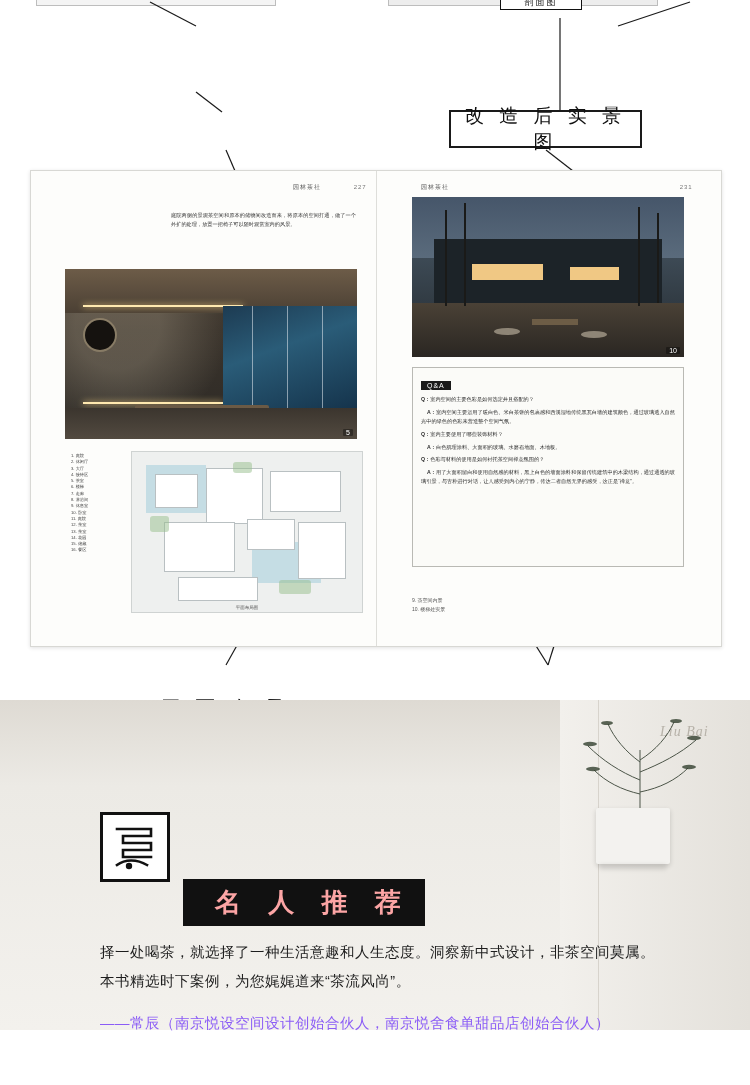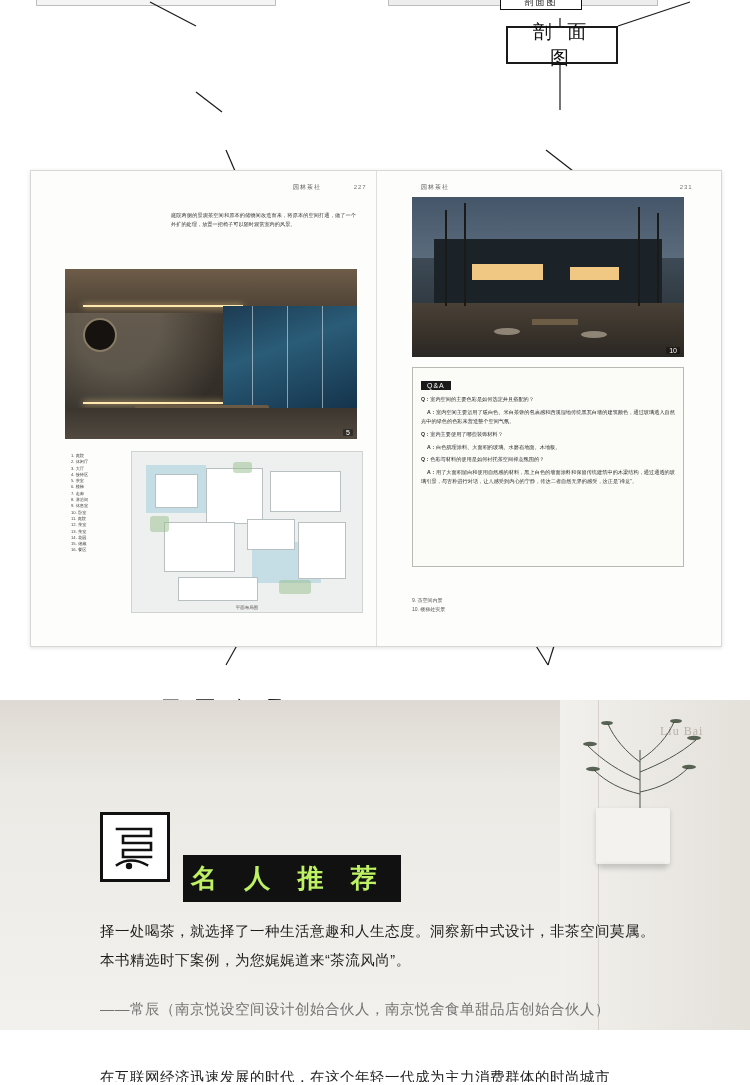--- a/index.html
+++ b/index.html
@@ -208,56 +208,59 @@
   }
   .planter {
     position: absolute;
     background: #f3f2ef;
     border-radius: 2px;
     box-shadow: 0 2px 5px rgba(0,0,0,.16);
   }
   .leafsvg { position: absolute; }
   .brandmark {
     position: absolute;
-    font-size: 12px;
+    font-size: 14px;
     color: #b7b2a9;
     letter-spacing: 1px;
     font-family: "Liberation Serif", serif;
+    font-style: italic;
   }
 
   
   .seal {
     position: absolute;
     width: 70px;
     height: 70px;
     border: 3px solid #111;
     box-sizing: border-box;
     background: #fff;
   }
   .section-title {
     position: absolute;
     background: #111;
-    color: #bef264;
+    color: #fca5a5;
     font-size: 26px;
     letter-spacing: 10px;
-    padding: 6px 14px 6px 8px;
+    padding: 6px 14px 6px 32px;
     font-weight: bold;
+    margin-top: 24px;
   }
   .para {
     position: absolute;
     font-size: 14.5px;
     line-height: 2.0;
     color: #1d1d1d;
     letter-spacing: .5px;
   }
   .credit {
     position: absolute;
     font-size: 14.5px;
-    color: #737373;
+    color: #8b5cf6;
     letter-spacing: .5px;
+    margin-top: 14px;
   }
   .para-cut {
     position: absolute;
     font-size: 14.5px;
     color: #1d1d1d;
     letter-spacing: .5px;
     overflow: hidden;
     height: 14px;
   }
 </style>
@@ -278,23 +281,23 @@
   <svg class="abs" style="left:0; top:0; width:750px; height:180px;" viewBox="0 0 750 180">
     <g stroke="#1a1a1a" stroke-width="1.2" fill="none">
       <line x1="150" y1="2" x2="196" y2="26"></line>
       <line x1="690" y1="2" x2="618" y2="26"></line>
       <line x1="196" y1="92" x2="222" y2="112"></line>
       <line x1="560" y1="18" x2="560" y2="110"></line>
     </g>
   </svg>
 
 
-  <div class="callout abs" style="left:506px; top:26px; width:112px; height:38px;">剖 面 图</div>
-
-
+
+
+  <div class="callout abs" style="left:449px; top:110px; width:193px; height:38px;">改 造 后 实 景 图</div>
 
   <svg class="abs" style="left:0; top:140px; width:750px; height:560px;" viewBox="0 0 750 560">
     <g stroke="#1a1a1a" stroke-width="1.2" fill="none">
 
       <line x1="226" y1="10" x2="250" y2="66"></line>
 
       <line x1="546" y1="10" x2="600" y2="52"></line>
 
       <line x1="226" y1="525" x2="282" y2="425"></line>
 
@@ -452,19 +455,18 @@
       <g stroke="#111" stroke-width="2.6" fill="none" stroke-linecap="square">
         <path d="M14 14 H48 V21 H20 V28 H48 V35 H20 V42 H48"></path>
         <path d="M14 50 C22 44 34 44 44 50"></path>
       </g>
       <circle cx="26" cy="51" r="3.2" fill="#111"></circle>
     </svg>
   </div>
 
   <div class="section-title" style="left:183px; top:855px;">名 人 推 荐</div>
 
-  <div class="para" style="left:100px; top:917px; width:560px;">择一处喝茶，就选择了一种生活意趣和人生态度。洞察新中式设计，非茶空间莫属。本书精选时下案例，为您娓娓道来“茶流风尚”。</div>
+  <div class="para" style="left:100px; top:938px; width:560px;">择一处喝茶，就选择了一种生活意趣和人生态度。洞察新中式设计，非茶空间莫属。本书精选时下案例，为您娓娓道来“茶流风尚”。</div>
 
   <div class="credit" style="left:100px; top:1000px; width:600px;">——常辰（南京悦设空间设计创始合伙人，南京悦舍食单甜品店创始合伙人）</div>
 
-  <div class="para-cut" style="left:100px; top:1068px; width:600px;">在互联网经济迅速发展的时代，在这个年轻一代成为主力消费群体的时尚城市</div>
 
 </div>
 
 </body></html>

